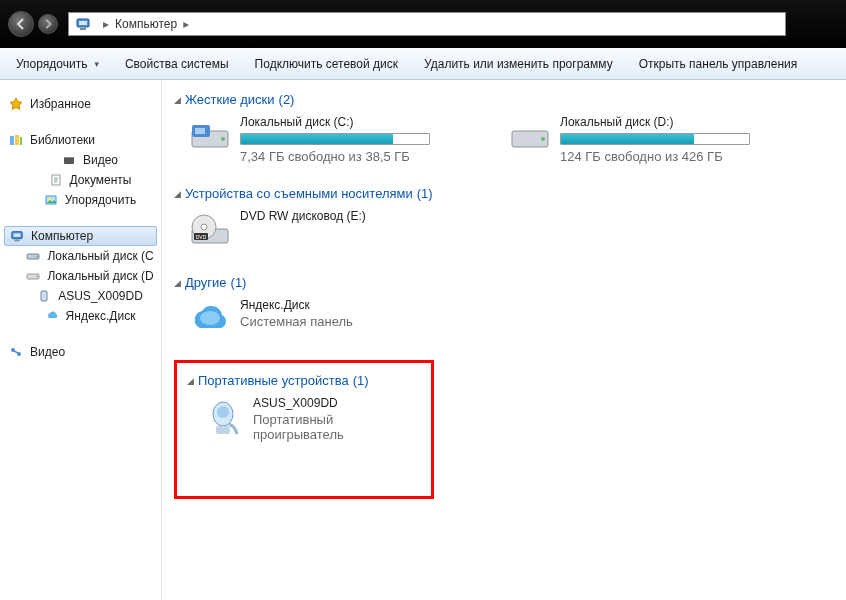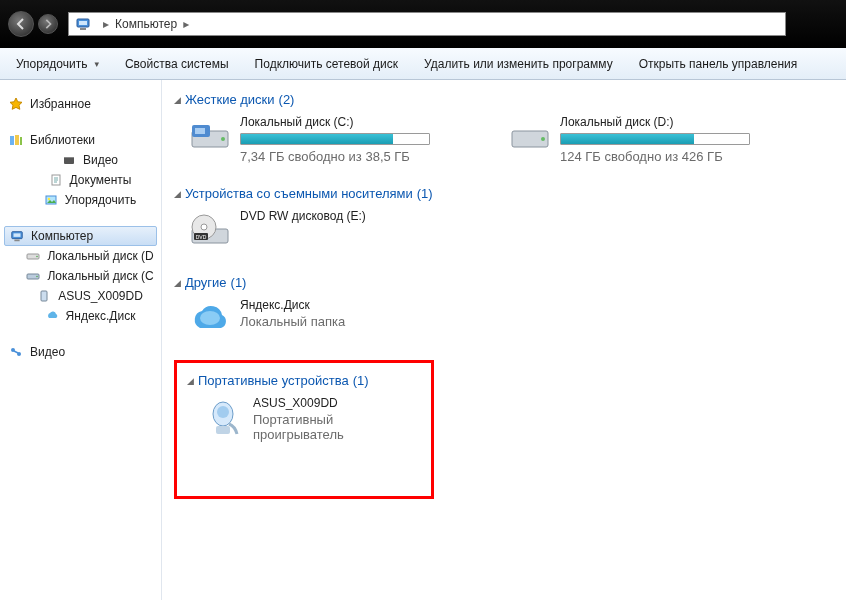--- a/index.html
+++ b/index.html
@@ -156,34 +156,34 @@
               <rect x="2" y="3" width="12" height="8" rx="1" fill="#4a90d9" stroke="#2a5a99"></rect>
               <rect x="4" y="5" width="8" height="4" fill="#cfe6fb"></rect>
               <rect x="5" y="12" width="6" height="2" fill="#888"></rect>
             </svg>
           </span>
         <span>Компьютер</span>
       </div>
       <div class="item sub">
         <span class="ic">
             <svg width="14" height="14" viewBox="0 0 14 14">
+              <rect x="1" y="5" width="12" height="5" rx="1" fill="#bcd" stroke="#789"></rect>
+              <circle cx="11" cy="7.5" r="0.8" fill="#5a5"></circle>
+            </svg>
+          </span>
+        <span>Локальный диск (C</span>
+      </div>
+      <div class="item sub">
+        <span class="ic">
+            <svg width="14" height="14" viewBox="0 0 14 14">
               <rect x="1" y="5" width="12" height="5" rx="1" fill="#ddd" stroke="#999"></rect>
               <circle cx="11" cy="7.5" r="0.8" fill="#5a5"></circle>
             </svg>
           </span>
         <span>Локальный диск (D</span>
-      </div>
-      <div class="item sub">
-        <span class="ic">
-            <svg width="14" height="14" viewBox="0 0 14 14">
-              <rect x="1" y="5" width="12" height="5" rx="1" fill="#bcd" stroke="#789"></rect>
-              <circle cx="11" cy="7.5" r="0.8" fill="#5a5"></circle>
-            </svg>
-          </span>
-        <span>Локальный диск (C</span>
       </div>
       <div class="item sub">
         <span class="ic">
             <svg width="14" height="14" viewBox="0 0 14 14">
               <rect x="4" y="2" width="6" height="10" rx="1" fill="#cde" stroke="#789"></rect>
             </svg>
           </span>
         <span>ASUS_X009DD</span>
       </div>
       <div class="item sub">
@@ -286,21 +286,21 @@
       <div class="row">
         <div class="drive">
           <div class="dicon">
             <svg width="44" height="44" viewBox="0 0 44 44">
                 <path d="M12 30a9 9 0 0 1 2-17 11 11 0 0 1 20 4 7 7 0 0 1-1 13z" fill="#4ea9e8"></path>
                 <ellipse cx="22" cy="20" rx="10" ry="7" fill="#8accf5"></ellipse>
               </svg>
           </div>
           <div class="info">
             <div class="name">Яндекс.Диск</div>
-            <div class="sub">Локальный папка</div>
+            <div class="sub">Системная панель</div>
           </div>
         </div>
       </div>
     </div>
 
     <div class="highlight-box">
       <div class="sect" style="margin-bottom:0">
         <div class="sect-h">
           <span class="tri">◢</span>
           <span>Портативные устройства</span>

